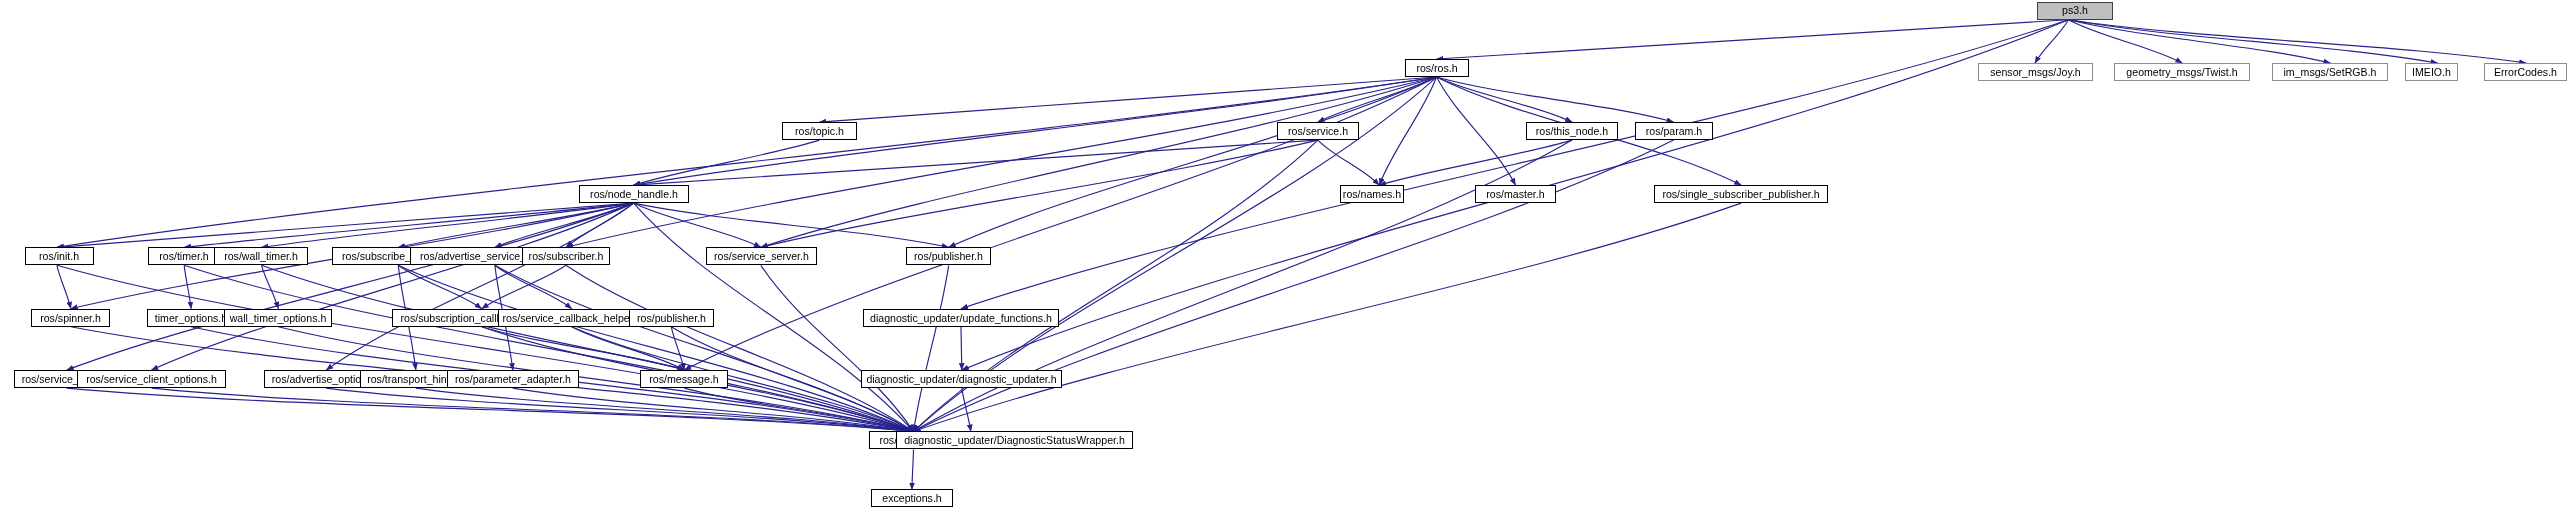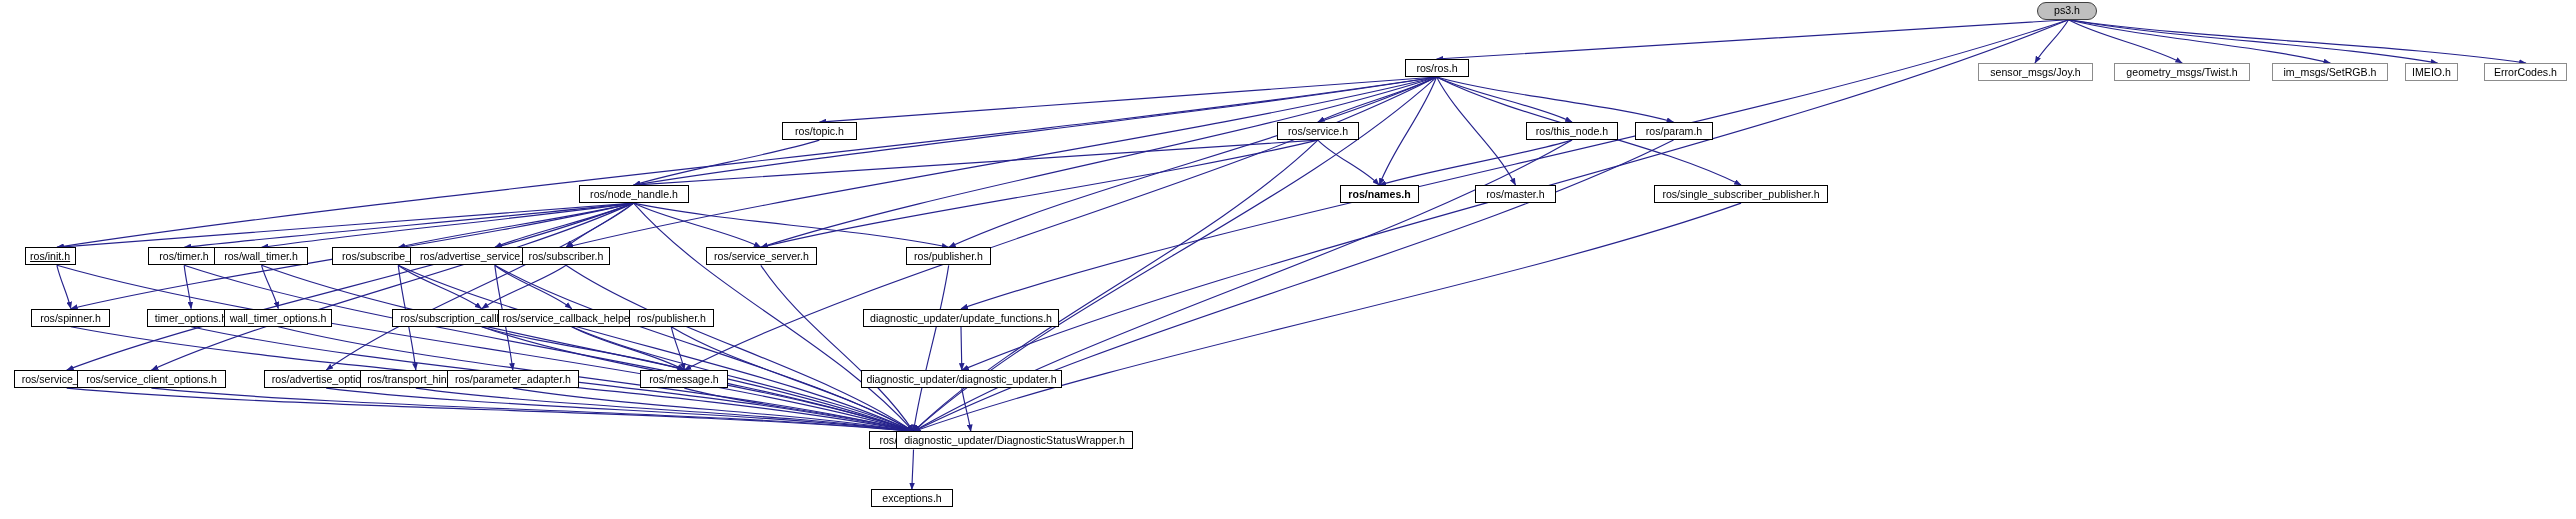--- a/index.html
+++ b/index.html
@@ -130,36 +130,36 @@
       <path d="M185,474 C441.02500000000003,499.461 859.9749999999999,501.539 1116,527" fill="none" stroke="#25228c" stroke-width="1.4" marker-end="url(#ah)"></path>
       <path d="M398.5,474 C595.8125,498.18 918.6875,502.82 1116,527" fill="none" stroke="#25228c" stroke-width="1.4" marker-end="url(#ah)"></path>
       <path d="M508,474 C675.2,497.523 948.8,503.477 1116,527" fill="none" stroke="#25228c" stroke-width="1.4" marker-end="url(#ah)"></path>
       <path d="M626.5,474 C761.1125,496.812 981.3875,504.188 1116,527" fill="none" stroke="#25228c" stroke-width="1.4" marker-end="url(#ah)"></path>
       <path d="M836,474 C913,495.555 1039,505.445 1116,527" fill="none" stroke="#25228c" stroke-width="1.4" marker-end="url(#ah)"></path>
       <path d="M2127,248 C1848.975,346.559 1394.025,428.441 1116,527" fill="none" stroke="#25228c" stroke-width="1.4" marker-end="url(#ah)"></path>
       <path d="M1174,399 C1174.275,418.881 1174.725,432.119 1175,452" fill="none" stroke="#25228c" stroke-width="1.4" marker-end="url(#ah)"></path>
       <path d="M1175,474 C1178.025,493.941 1182.975,507.059 1186,527" fill="none" stroke="#25228c" stroke-width="1.4" marker-end="url(#ah)"></path>
       <path d="M1116,549 C1115.45,567.363 1114.55,579.637 1114,598" fill="none" stroke="#25228c" stroke-width="1.4" marker-end="url(#ah)"></path>
     </svg>
-<div class="node root" style="left: 2037px; top: 1.6px; width: 60px; border-radius: 9px;">ps3.h</div>
+<div class="node root" style="left: 2037px; top: 1.6px; width: 76px;">ps3.h</div>
     <div class="node thin" style="left: 1978px; top: 63px; width: 115px;">sensor_msgs/Joy.h</div>
     <div class="node thin" style="left: 2114px; top: 63px; width: 136px;">geometry_msgs/Twist.h</div>
     <div class="node thin" style="left: 2272px; top: 63px; width: 116px;">im_msgs/SetRGB.h</div>
     <div class="node thin" style="left: 2405px; top: 63px; width: 53px;">IMEIO.h</div>
     <div class="node thin" style="left: 2484px; top: 63px; width: 83px;">ErrorCodes.h</div>
     <div class="node" style="left: 1405px; top: 59px; width: 64px;">ros/ros.h</div>
     <div class="node" style="left: 782px; top: 122px; width: 75px;">ros/topic.h</div>
     <div class="node" style="left: 1277px; top: 122px; width: 82px;">ros/service.h</div>
     <div class="node" style="left: 1526px; top: 122px; width: 92px;">ros/this_node.h</div>
     <div class="node" style="left: 1635px; top: 122px; width: 78px;">ros/param.h</div>
     <div class="node" style="left: 579px; top: 185px; width: 110px;">ros/node_handle.h</div>
-    <div class="node" style="left: 1340px; top: 185px; width: 79px; font-weight: bold;">ros/names.h</div>
+    <div class="node" style="left: 1340px; top: 185px; width: 64px;">ros/names.h</div>
     <div class="node" style="left: 1475px; top: 185px; width: 81px;">ros/master.h</div>
     <div class="node" style="left: 1654px; top: 185px; width: 174px;">ros/single_subscriber_publisher.h</div>
-    <div class="node" style="left: 24.6px; top: 247px; width: 51px; text-decoration: underline;">ros/init.h</div>
+    <div class="node" style="left: 24.6px; top: 247px; width: 69px;">ros/init.h</div>
     <div class="node" style="left: 148px; top: 247px; width: 72px;">ros/timer.h</div>
     <div class="node" style="left: 214px; top: 247px; width: 94px;">ros/wall_timer.h</div>
     <div class="node" style="left: 332px; top: 247px; width: 132px;">ros/subscribe_options.h</div>
     <div class="node" style="left: 410px; top: 247px; width: 169px;">ros/advertise_service_options.h</div>
     <div class="node" style="left: 522px; top: 247px; width: 88px;">ros/subscriber.h</div>
     <div class="node" style="left: 706px; top: 247px; width: 111px;">ros/service_server.h</div>
     <div class="node" style="left: 906px; top: 247px; width: 85px;">ros/publisher.h</div>
     <div class="node" style="left: 863px; top: 309px; width: 196px;">diagnostic_updater/update_functions.h</div>
     <div class="node" style="left: 31px; top: 309px; width: 79px;">ros/spinner.h</div>
     <div class="node" style="left: 147px; top: 309px; width: 88px;">timer_options.h</div>

